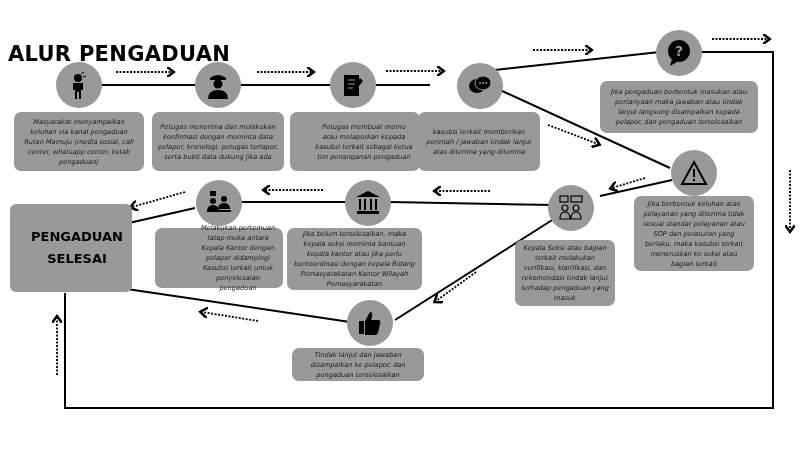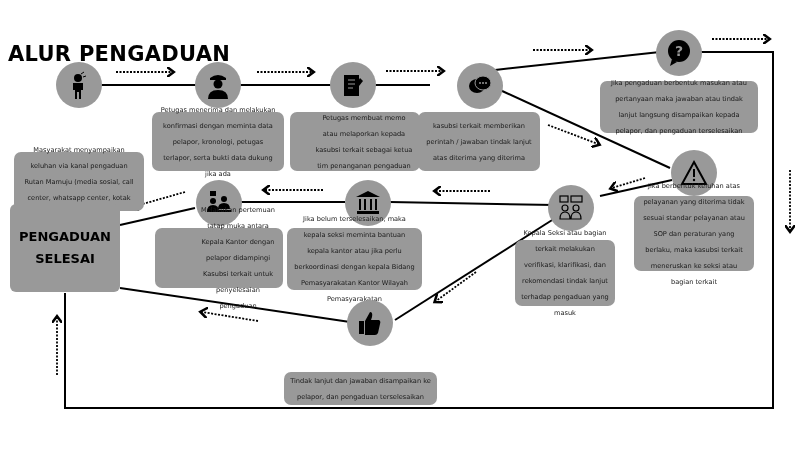--- a/index.html
+++ b/index.html
@@ -1,22 +1,22 @@
 <!DOCTYPE html>
 <html><head>
 <meta charset="utf-8">
 <style>
   html, body { margin:0; padding:0; background:#ffffff; }
   body { width:800px; height:450px; position:relative; overflow:hidden; font-family:"DejaVu Sans", sans-serif; }
   .title { position:absolute; left:8px; top:26px; font-size:21px; font-weight:bold; color:#000; letter-spacing:0.3px;margin-top:16px; }
   svg.lines { position:absolute; left:0; top:0; }
   .circle { position:absolute; width:46px; height:46px; border-radius:50%; background:#999999; display:flex; align-items:center; justify-content:center; }
   .circle svg { width:30px; height:30px; }
-  .box { position:absolute; background:#999999; border-radius:7px; color:#1a1a1a; font-size:6.6px; line-height:16px; text-align:center; display:flex; align-items:center; justify-content:center; padding:4px 6px; box-sizing:border-box; }
-  .final { position:absolute; left:10px; top:204px; width:110px; height:88px; background:#999999; border-radius:6px; display:flex; align-items:center; justify-content:center; text-align:center; font-weight:bold; font-size:13px; line-height:22px; color:#000; }
+  .box { position:absolute; background:#999999; border-radius:7px; color:#1a1a1a; font-size:6.6px; line-height:10px; text-align:center; display:flex; align-items:center; justify-content:center; padding:4px 6px; box-sizing:border-box;font-style:italic; }
+  .final { position:absolute; left:10px; top:204px; width:110px; height:88px; background:#999999; border-radius:6px; display:flex; align-items:center; justify-content:center; text-align:center; font-weight:bold; font-size:13px; line-height:22px; color:#000;padding-left:12px; }
 </style>
 </head>
 <body>
 
 <div class="title">ALUR PENGADUAN</div>
 
 <svg class="lines" width="800" height="450">
   <defs>
     <marker id="ah" markerWidth="6" markerHeight="6" refX="3" refY="3" orient="auto">
       <path d="M0,0 L4,3 L0,6" fill="none" stroke="#000" stroke-width="1.4"></path>
@@ -52,21 +52,21 @@
   </g>
 </svg>
 
 <div class="circle" style="left:56px;top:62px;">
   <svg viewBox="0 0 30 30">
       <circle cx="14" cy="8" r="4" fill="#000"></circle>
       <path d="M9 13h10v7h-2v9h-2v-7h-2v7h-2v-9H9z" fill="#000"></path>
       <path d="M17 4l3-2M19 7l3-1" stroke="#000" stroke-width="1"></path>
     </svg>
 </div>
-<div class="box" style="left:14px;top:112px;width:130px;height:59px;margin-top:40px;">Masyarakat menyampaikan keluhan via kanal pengaduan Rutan Mamuju (media sosial, call center, whatsapp center, kotak pengaduan)</div>
+<div class="box" style="left:14px;top:112px;width:130px;height:59px;">Masyarakat menyampaikan keluhan via kanal pengaduan Rutan Mamuju (media sosial, call center, whatsapp center, kotak pengaduan)</div>
 
 <div class="circle" style="left:195px;top:62px;">
   <svg viewBox="0 0 30 30">
       <path d="M7 8q8-6 16 0v2H7z" fill="#000"></path>
       <circle cx="15" cy="14" r="4.5" fill="#000"></circle>
       <path d="M5 29q0-9 10-9t10 9z" fill="#000"></path>
     </svg>
 </div>
 <div class="box" style="left:152px;top:112px;width:132px;height:59px;">Petugas menerima dan melakukan konfirmasi dengan meminta data pelapor, kronologi, petugas terlapor, serta bukti data dukung jika ada</div>
 
@@ -138,20 +138,20 @@
     </svg>
 </div>
 <div class="box" style="left:155px;top:228px;width:128px;height:60px;padding-left:44px;">Melakukan pertemuan tatap muka antara Kepala Kantor dengan pelapor didampingi Kasubsi terkait untuk penyelesaian pengaduan</div>
 
 <div class="circle" style="left:347px;top:300px;">
   <svg viewBox="0 0 30 30">
       <rect x="4" y="13" width="5" height="13" fill="#000"></rect>
       <path d="M10 13l5-9q3 0 2 5l-1 3h8q2 1 1 4l-2 9q-1 2-3 2h-10z" fill="#000"></path>
     </svg>
 </div>
-<div class="box" style="left:284px;top:348px;width:153px;height:33px;margin-top:24px;">Tindak lanjut dan jawaban disampaikan ke pelapor, dan pengaduan terselesaikan</div>
+<div class="box" style="left:292px;top:348px;width:132px;height:33px;">Tindak lanjut dan jawaban disampaikan ke pelapor, dan pengaduan terselesaikan</div>
 
 <div class="final">
   <div>
     <div>PENGADUAN</div>
     <div>SELESAI</div>
   </div>
 </div>
 
 </body></html>

